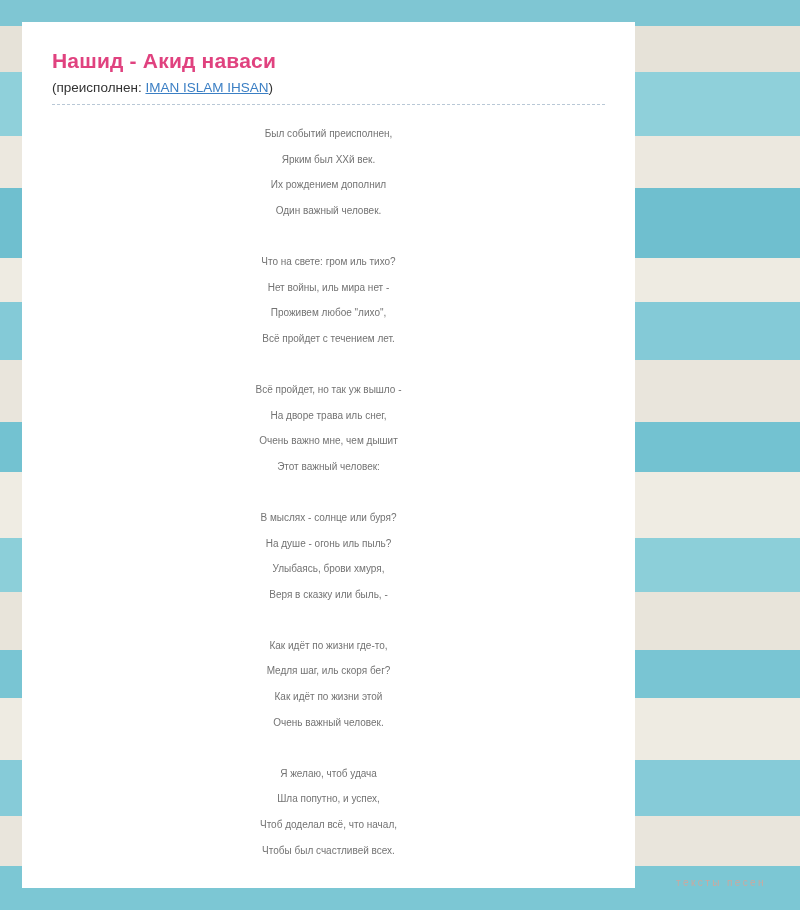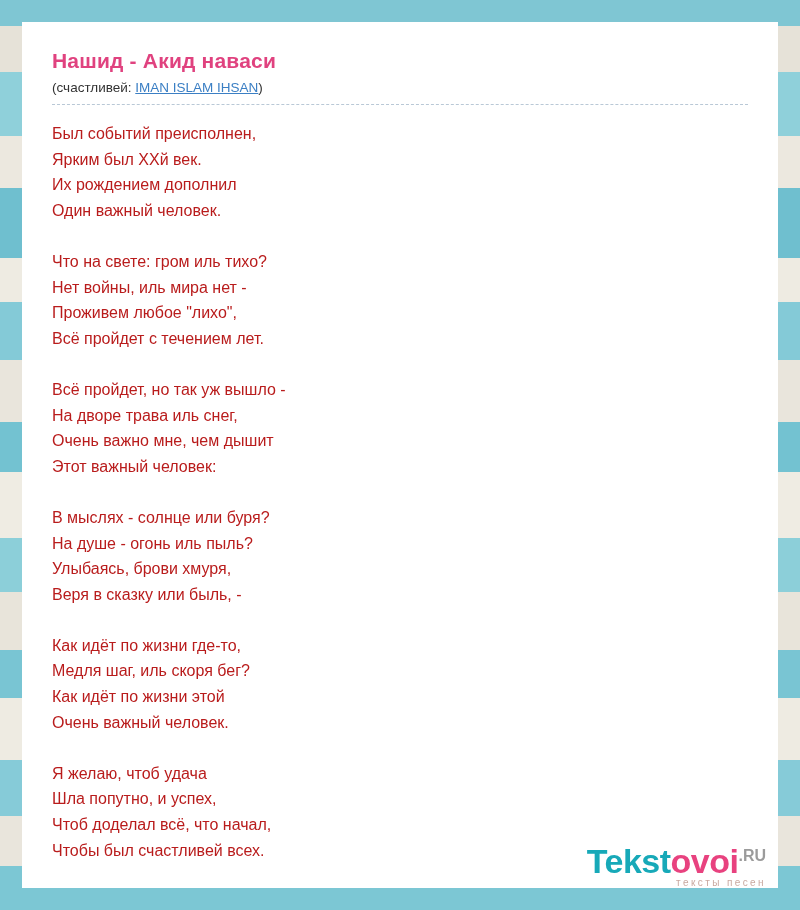--- a/index.html
+++ b/index.html
@@ -26,21 +26,21 @@
     position: absolute;
     left: 0;
     width: 100%;
   }
 
   
   #song-card {
     position: absolute;
     left: 22px;
     top: 22px;
-    width: 756px;
+    width: 613px;
     height: 866px;
     background: #ffffff;
     box-sizing: border-box;
     padding: 26px 30px 0 30px;
     z-index: 2;
   }
 
   #song-title {
     color: #e0427f;
     font-size: 21px;
@@ -55,24 +55,25 @@
     color: #333333;
     padding-bottom: 9px;
     border-bottom: 1px dashed #b9c8d6;
     margin-bottom: 16px;
   }
   #performer-line a {
     color: #3b7fc4;
   }
 
   #lyrics {
-    font-size: 16px;
+    font-size: 10px;
     line-height: 25.6px;
-    color: #b91c1c;
+    color: #737373;
     white-space: pre-wrap;
+    text-align: center;
   }
 
   
   #logo {
     position: absolute;
     right: 34px;
     bottom: 22px;
     text-align: right;
     z-index: 3;
     user-select: none;
@@ -119,21 +120,21 @@
     <div class="stripe" style="top: 698px; height: 62px; background: rgb(238, 235, 226);"></div>
     <div class="stripe" style="top: 760px; height: 56px; background: rgb(134, 203, 216);"></div>
     <div class="stripe" style="top: 816px; height: 50px; background: rgb(233, 229, 220);"></div>
     <div class="stripe" style="top: 866px; height: 44px; background: rgb(124, 199, 212);"></div>
   </div>
 
 <div id="song-card">
   <h1 id="song-title">Нашид - Акид наваси</h1>
 
   <div id="performer-line">
-    <span>(счастливей:</span>
+    <span>(преисполнен:</span>
     <a href="#">IMAN ISLAM IHSAN</a><span>)</span>
   </div>
 
   <div id="lyrics">Был событий преисполнен,
 Ярким был XXй век.
 Их рождением дополнил
 Один важный человек.
 
 Что на свете: гром иль тихо?
 Нет войны, иль мира нет -
@@ -155,15 +156,14 @@
 Как идёт по жизни этой
 Очень важный человек.
 
 Я желаю, чтоб удача
 Шла попутно, и успех,
 Чтоб доделал всё, что начал,
 Чтобы был счастливей всех.</div>
 </div>
 
 <div id="logo">
-  <div id="logo-main"><span class="logo-teal">Tekst</span><span class="logo-pink">ovoi</span><span id="logo-ru">.RU</span></div>
   <div id="logo-sub">тексты песен</div>
 </div>
 
 </body></html>

